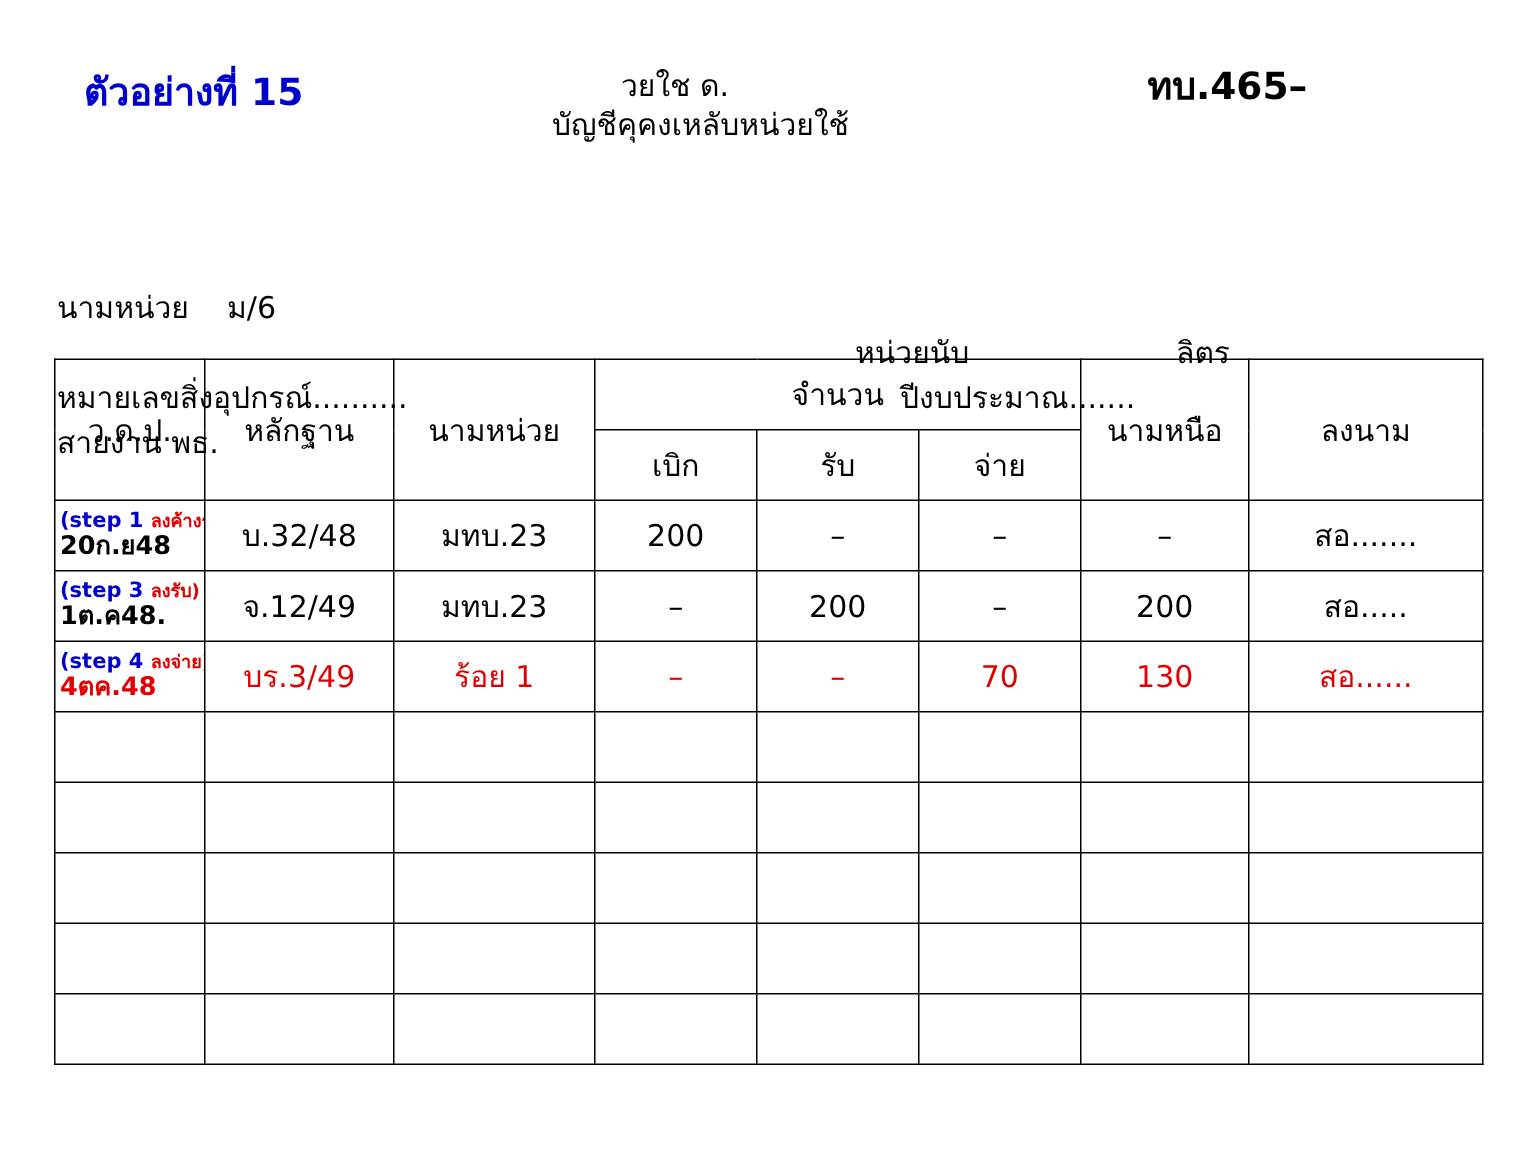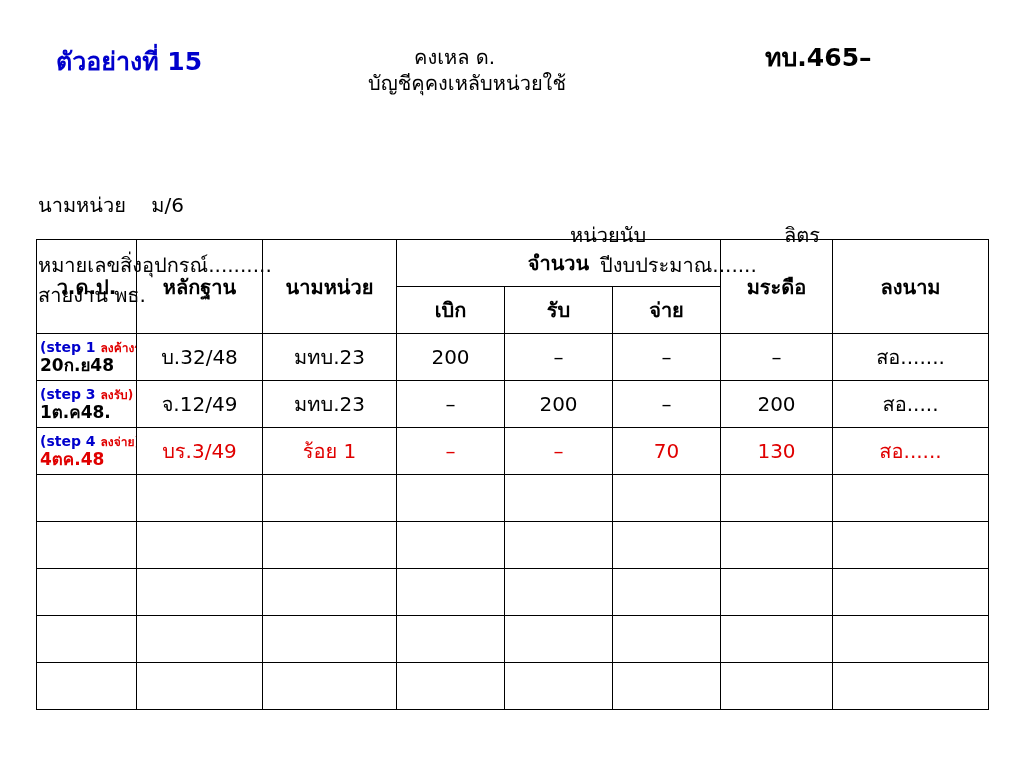--- a/index.html
+++ b/index.html
@@ -115,21 +115,21 @@
     border: 1px solid #000000;
     padding: 0;
     vertical-align: middle;
     font-size: 20px;
     font-weight: normal;
     text-align: center;
     height: 46px;
     overflow: hidden;
   }
   .grid th {
-    font-weight: bold;
+    font-weight: normal;
   }
   .h-date   { width: 100px; }
   .h-doc    { width: 126px; }
   .h-unit   { width: 134px; }
   .h-bik    { width: 108px; }
   .h-rab    { width: 108px; }
   .h-jai    { width: 108px; }
   .h-bal    { width: 112px; }
   .h-sign   { width: 156px; }
 
@@ -175,21 +175,21 @@
   .bold { font-weight: bold; }
   .empty-row td { height: 46px; }
 </style>
 </head>
 <body>
 
 <div class="page">
 
   <div class="header">
     <div class="example-title">ตัวอย่างที่ 15</div>
-    <div class="annex-line1">คงเหล ด.</div>
+    <div class="annex-line1">วยใช ด.</div>
     <div class="annex-line2">บัญชีคุคงเหลับหน่วยใช้</div>
     <div class="form-code">ทบ.465–</div>
   </div>
 
   <div class="info">
     <div class="row r1">
       <span>นามหน่วย</span>
       &nbsp;&nbsp;
       <span>ม/6</span>
     </div>
@@ -210,21 +210,21 @@
         <col class="h-jai">
       <col class="h-bal">
         <col class="h-sign">
     </colgroup>
     <thead>
       <tr>
         <th rowspan="2">ว.ด.ป.</th>
         <th rowspan="2">หลักฐาน</th>
         <th rowspan="2">นามหน่วย</th>
         <th colspan="3" class="head-amount">จำนวน</th>
-        <th rowspan="2">มระดือ</th>
+        <th rowspan="2">นามหนือ</th>
         <th rowspan="2">ลงนาม</th>
       </tr>
       <tr>
         <th class="sub-head">เบิก</th>
         <th class="sub-head">รับ</th>
         <th class="sub-head">จ่าย</th>
       </tr>
     </thead>
     <tbody>
 

